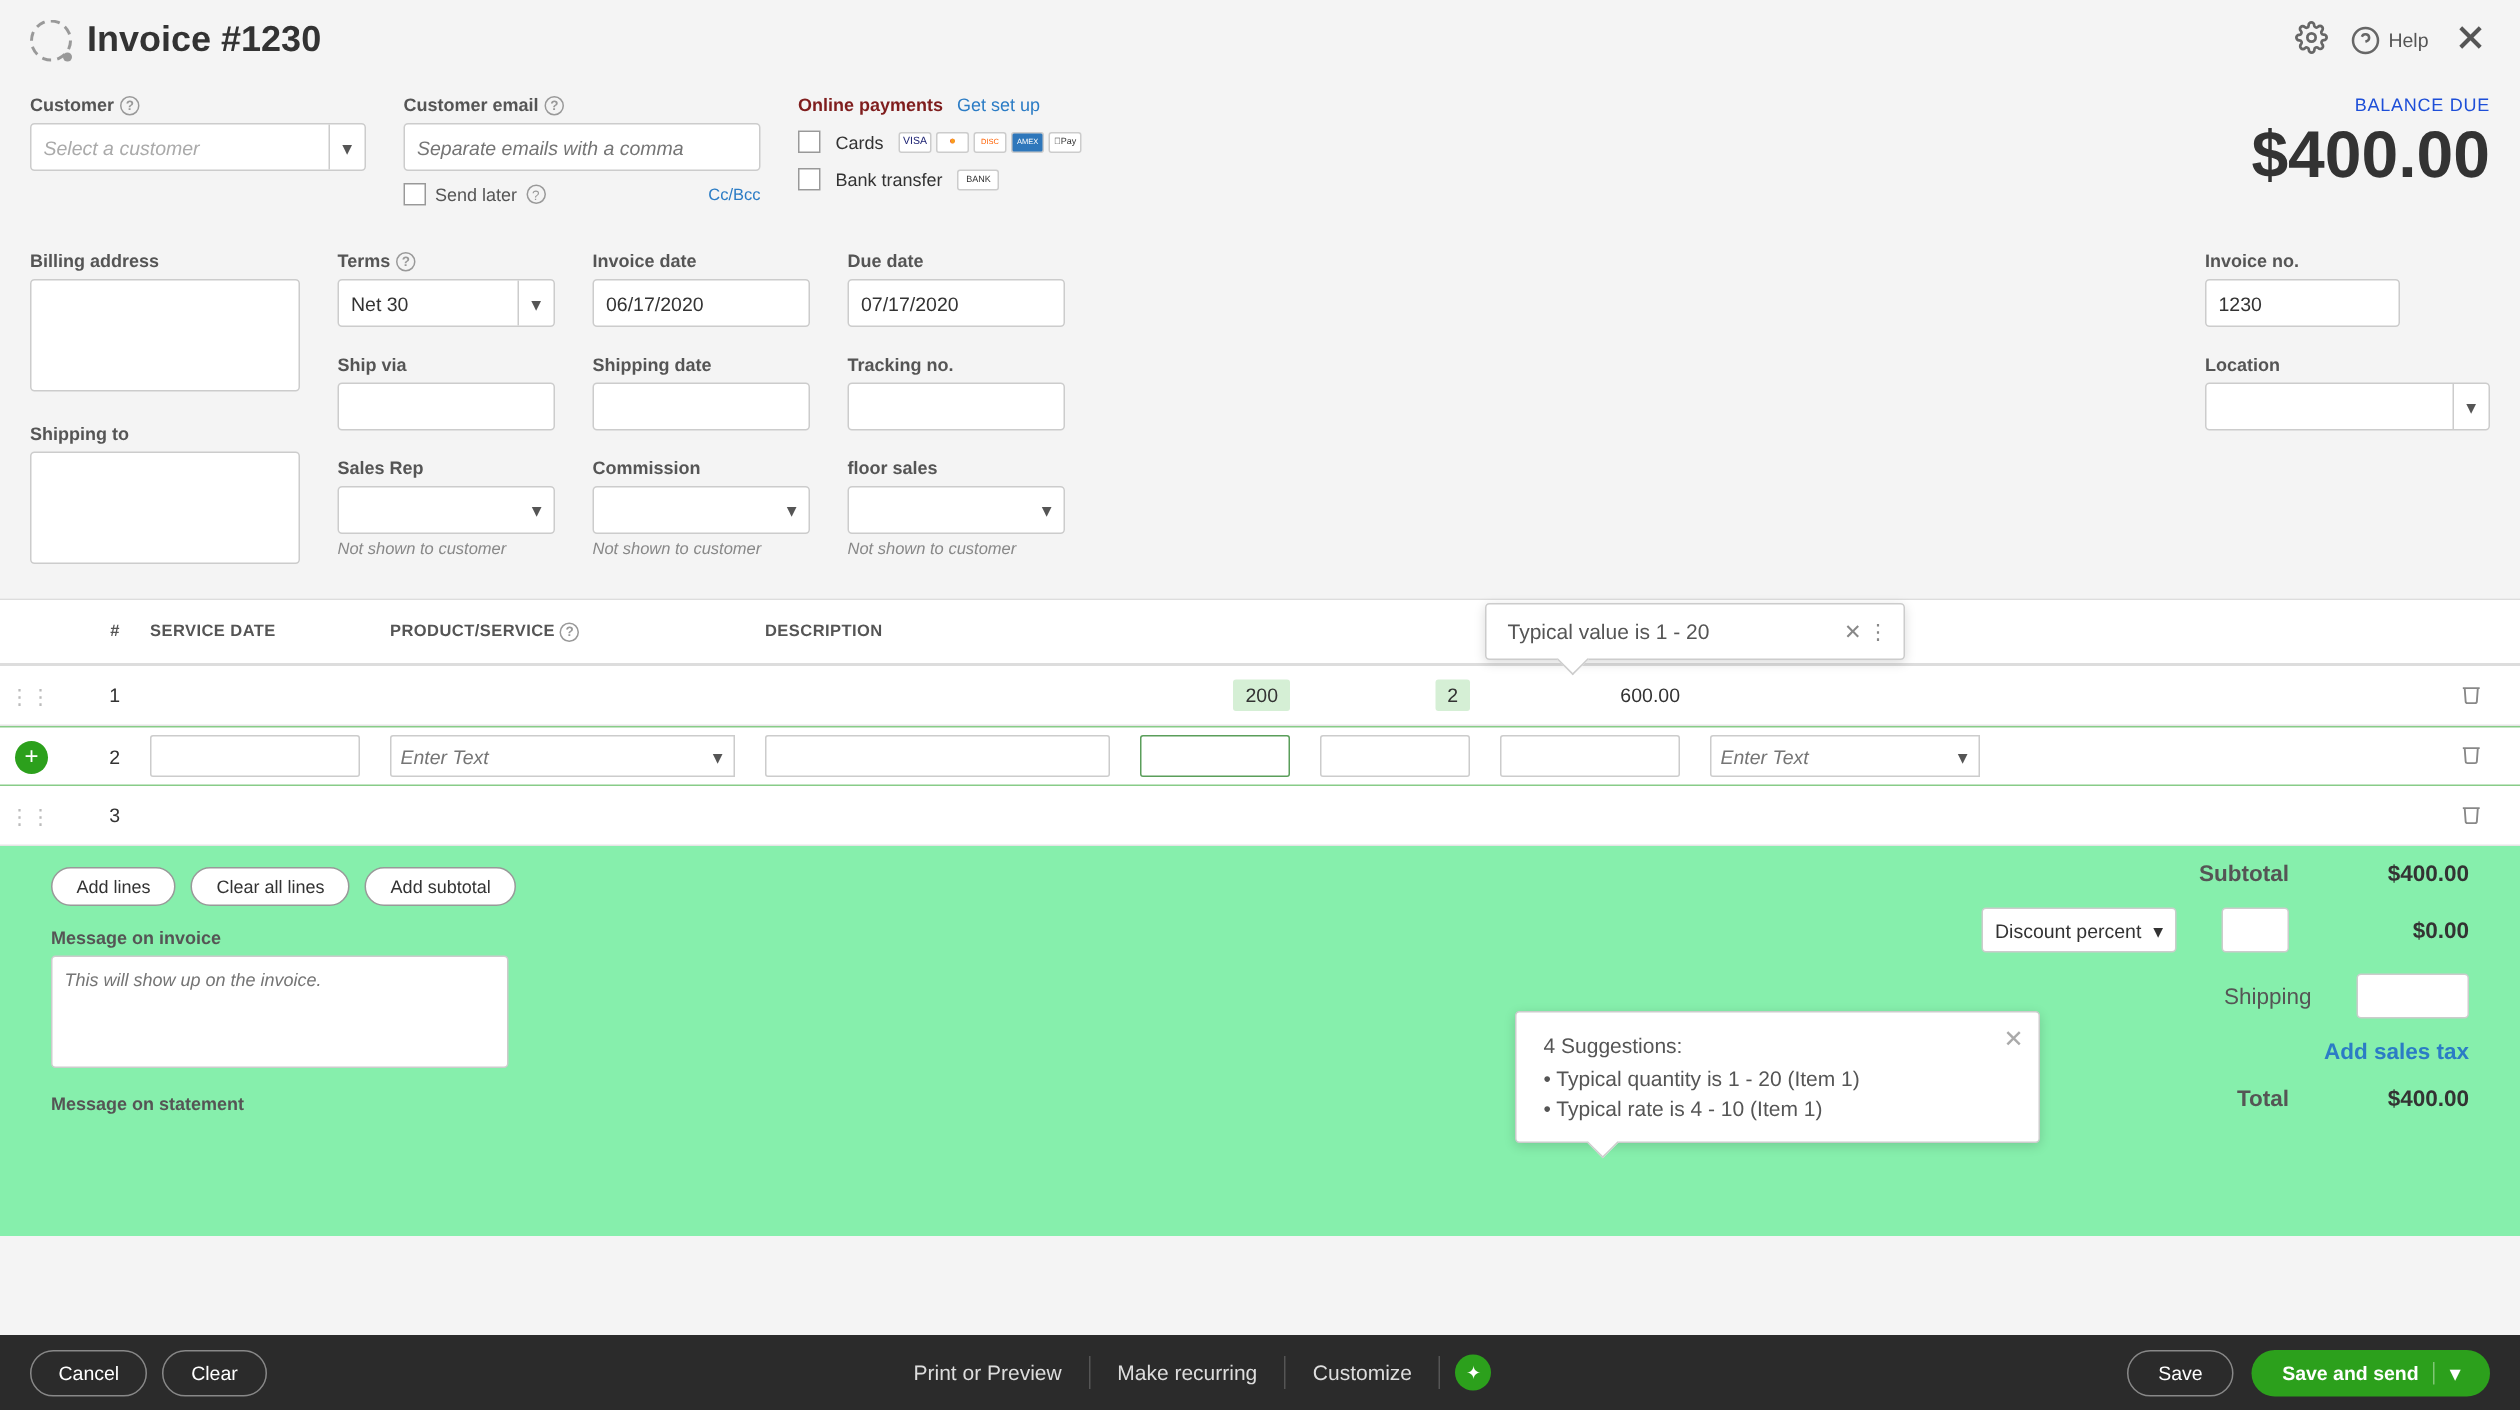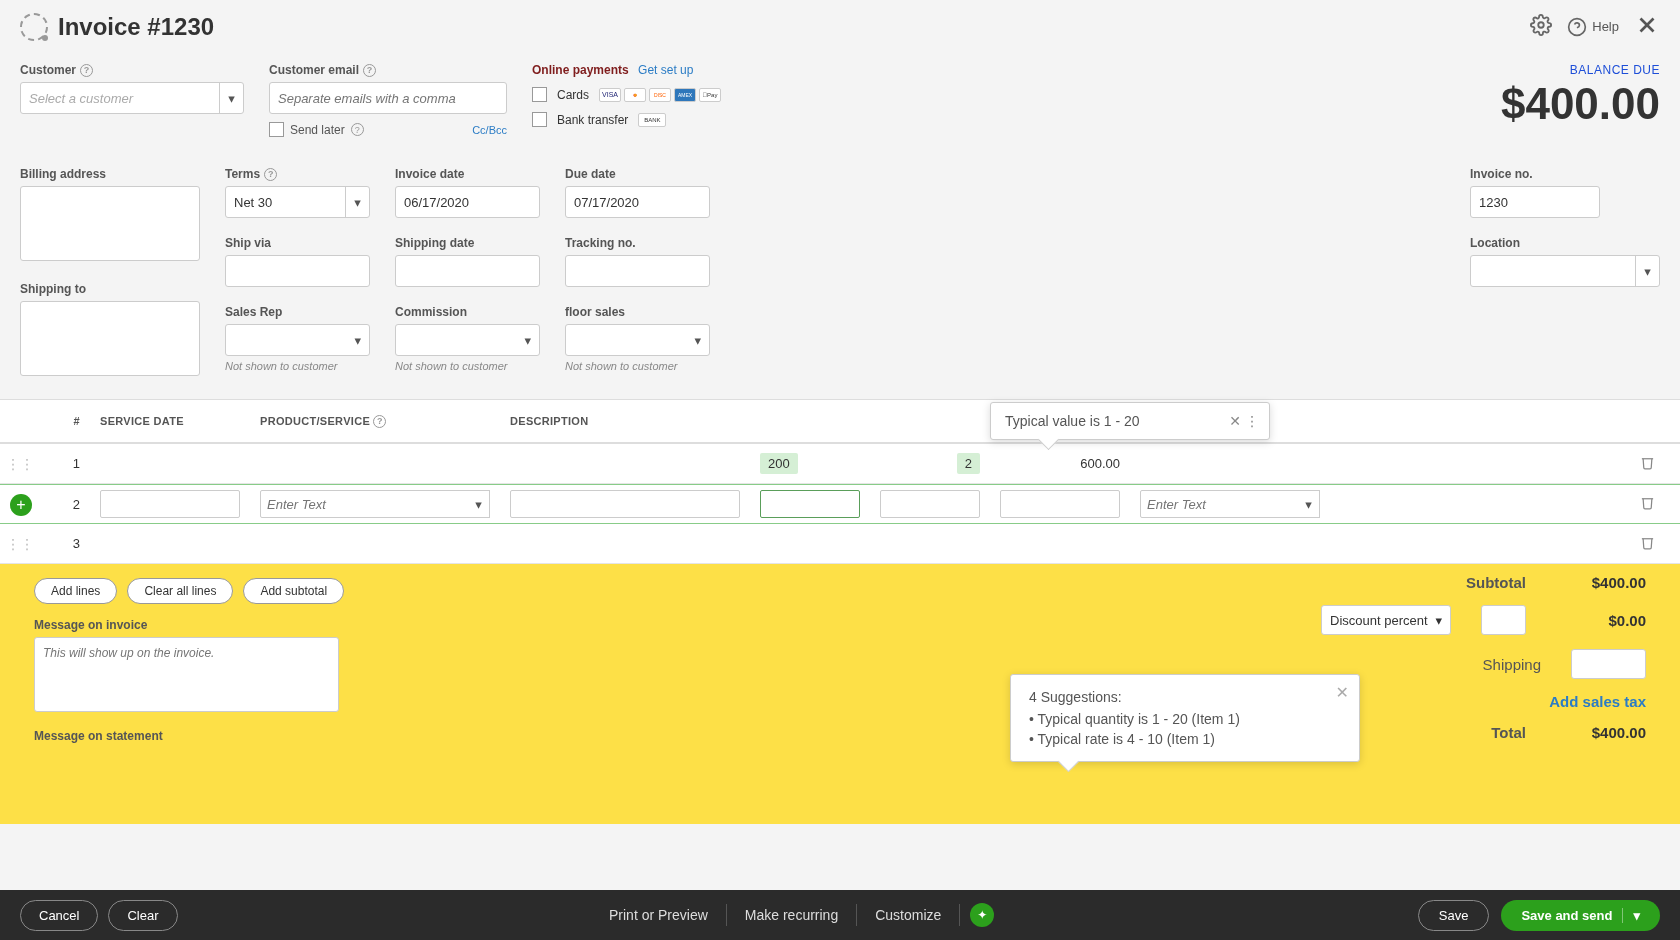--- a/index.html
+++ b/index.html
@@ -44,21 +44,21 @@
 .select-chevron::after{content:"▾";position:absolute;right:8px;top:50%;transform:translateY(-50%);color:#555;pointer-events:none}
 
 .table-wrap{background:#fff;border-top:1px solid #ddd}
 .thead{display:flex;align-items:center;height:44px;border-bottom:2px solid #ddd;font-size:11px;font-weight:700;color:#555;letter-spacing:0.3px}
 .th,.td{padding:0 10px;display:flex;align-items:center;height:100%}
 .c-drag{width:40px;justify-content:center}
 .c-num{width:50px;justify-content:flex-end}
 .c-date{width:160px}
 .c-prod{width:250px}
 .c-desc{width:250px}
-.c-qty{width:120px;}
+.c-qty{width:120px;justify-content:flex-end}
 .c-rate{width:120px;justify-content:flex-end}
 .c-amt{width:140px;justify-content:flex-end}
 .c-class{width:200px}
 .c-del{flex:1;justify-content:flex-end;padding-right:25px}
 .trow{display:flex;align-items:center;height:40px;border-bottom:1px solid #e5e5e5;font-size:13px}
 .drag-dots{color:#bbb;cursor:grab;font-size:14px}
 .trash{color:#888;cursor:pointer}
 .hl{background:#d5efd5;padding:3px 8px;border-radius:2px}
 .trow.active{border-top:1px solid #8c8;border-bottom:1px solid #8c8;background:#fff}
 .add-btn{position:absolute;left:10px;width:22px;height:22px;background:#2ca01c;border-radius:50%;color:#fff;display:flex;align-items:center;justify-content:center;font-size:16px;cursor:pointer}
@@ -68,21 +68,21 @@
 .cell-select .mini-caret{position:absolute;right:0;top:0;width:22px;height:28px;border:1px solid #ccc;border-left:none;display:flex;align-items:center;justify-content:center;background:#fff;color:#555}
 
 .tooltip{position:absolute;background:#fff;border:1px solid #ccc;border-radius:3px;box-shadow:0 2px 8px rgba(0,0,0,0.15);padding:10px 14px;font-size:14px;color:#555;z-index:50}
 .tooltip .tt-close{position:absolute;right:28px;top:10px;cursor:pointer;color:#888}
 .tooltip .tt-more{position:absolute;right:10px;top:10px;cursor:pointer;color:#888}
 .tooltip::after{content:"";position:absolute;bottom:-8px;left:50px;width:14px;height:14px;background:#fff;border-right:1px solid #ccc;border-bottom:1px solid #ccc;transform:rotate(45deg)}
 .suggest-box{position:absolute;background:#fff;border:1px solid #ccc;border-radius:3px;box-shadow:0 2px 8px rgba(0,0,0,0.15);padding:14px 18px;font-size:14px;color:#555;z-index:40}
 .suggest-box .sg-close{position:absolute;right:10px;top:8px;cursor:pointer;color:#aaa;font-size:16px}
 .suggest-box::after{content:"";position:absolute;bottom:-8px;left:50px;width:14px;height:14px;background:#fff;border-right:1px solid #ccc;border-bottom:1px solid #ccc;transform:rotate(45deg)}
 
-.below{padding:14px 34px;background:#fde047}
+.below{padding:14px 34px;background:#86efac}
 .btn-row{display:flex;gap:10px;align-items:center}
 .pill-btn{border:1px solid #999;background:#fff;border-radius:14px;padding:5px 16px;font-size:12px;cursor:pointer;color:#333}
 .totals{position:absolute;right:34px;display:flex;flex-direction:column;gap:14px;text-align:right;font-size:15px}
 .tot-row{display:flex;align-items:center;justify-content:flex-end;gap:30px}
 .tot-label{color:#555;font-weight:600}
 .tot-val{min-width:90px;font-weight:600;color:#333}
 .disc-select{width:130px;height:30px;border:1px solid #ccc;background:#fff;display:flex;align-items:center;justify-content:space-between;padding:3px 8px;border-radius:3px;cursor:pointer;font-size:13px}
 .disc-input{width:45px;height:30px;border:1px solid #ccc;background:#fff;border-radius:3px}
 .ship-input{width:75px;height:30px;border:1px solid #ccc;background:#fff;border-radius:3px}
 .salestax-link{color:#2b7cc5;font-weight:600;cursor:pointer}

